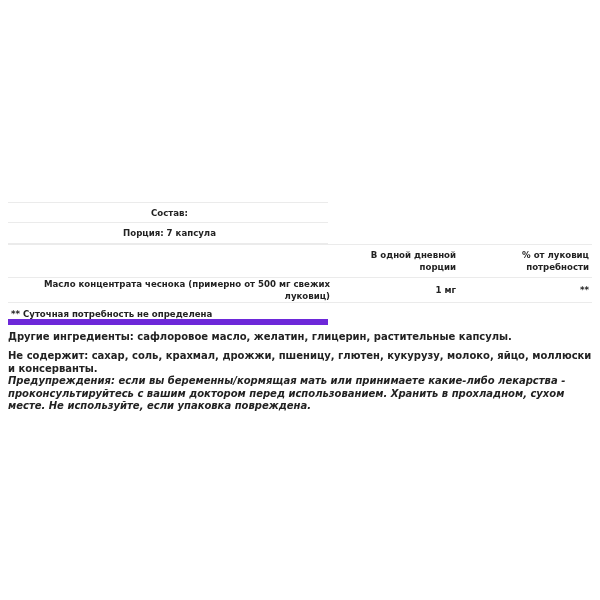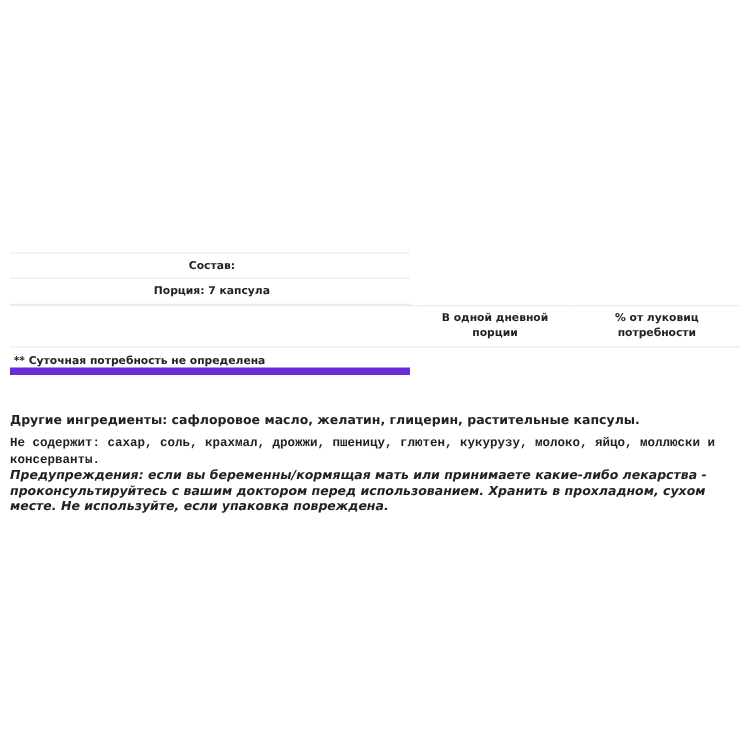--- a/index.html
+++ b/index.html
@@ -37,21 +37,21 @@
       height: 22px;
     }
     table.facts {
       width: 584px;
       border-collapse: collapse;
       font-size: 8.6px;
     }
     table.facts td, table.facts th {
       border-top: 1px solid #ebebeb;
       border-bottom: 1px solid #ebebeb;
-      text-align: center;
+      text-align: right;
       vertical-align: middle;
       padding: 0 3px;
       font-weight: bold;
     }
     .head-row td {
       height: 32px;
       line-height: 12px;
     }
     .item-row td {
       height: 20px;
@@ -85,21 +85,26 @@
   <div class="short-row">Состав:</div>
   <div class="short-row last">Порция: 7 капсула</div>
 
   <table class="facts" style="margin-top:0;">
     <tbody>
         <tr class="head-row">
       <td class="col1"></td>
       <td class="col2">В одной дневной порции</td>
       <td class="col3"><span style="display:inline-block;width:80px;">% от луковиц потребности</span></td>
     </tr>
+    <tr class="item-row">
+      <td class="col1">Масло концентрата чеснока (примерно от 500 мг свежих луковиц)</td>
+      <td class="col2">1 мг</td>
+      <td class="col3">**</td>
+    </tr>
   </tbody>
     </table>
 
   <div class="foot-row">** Суточная потребность не определена</div>
 </div>
 
 <p class="para" style="top:331px;">Другие ингредиенты: сафлоровое масло, желатин, глицерин, растительные капсулы.</p>
-<p class="para" style="top:350px;font-family:Liberation Mono, monospace;">Не содержит: сахар, соль, крахмал, дрожжи, пшеницу, глютен, кукурузу, молоко, яйцо, моллюски и консерванты.</p>
+<p class="para" style="top:350px;">Не содержит: сахар, соль, крахмал, дрожжи, пшеницу, глютен, кукурузу, молоко, яйцо, моллюски и консерванты.</p>
 <p class="para" style="top:375px; width:585px;font-style:italic;">Предупреждения: если вы беременны/кормящая мать или принимаете какие-либо лекарства - проконсультируйтесь с вашим доктором перед использованием. Хранить в прохладном, сухом месте. Не используйте, если упаковка повреждена.</p>
 
 </body></html>

